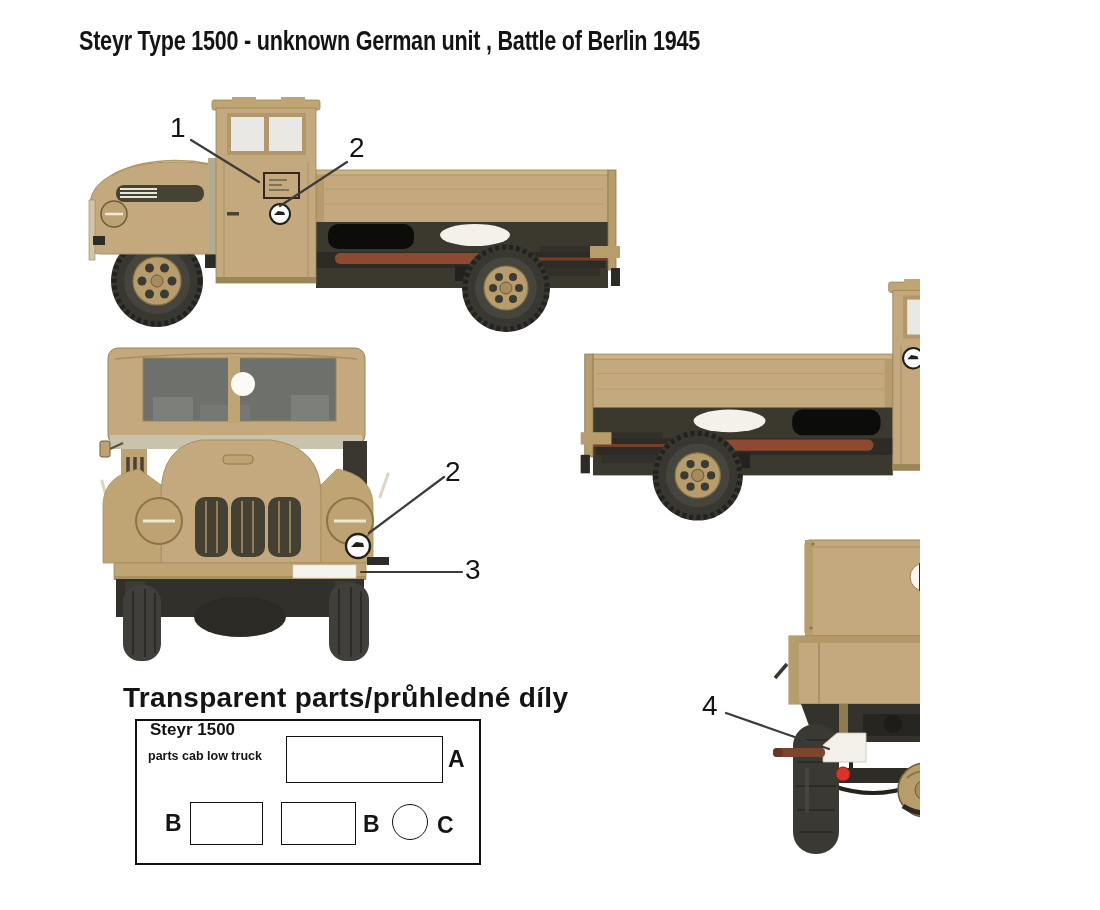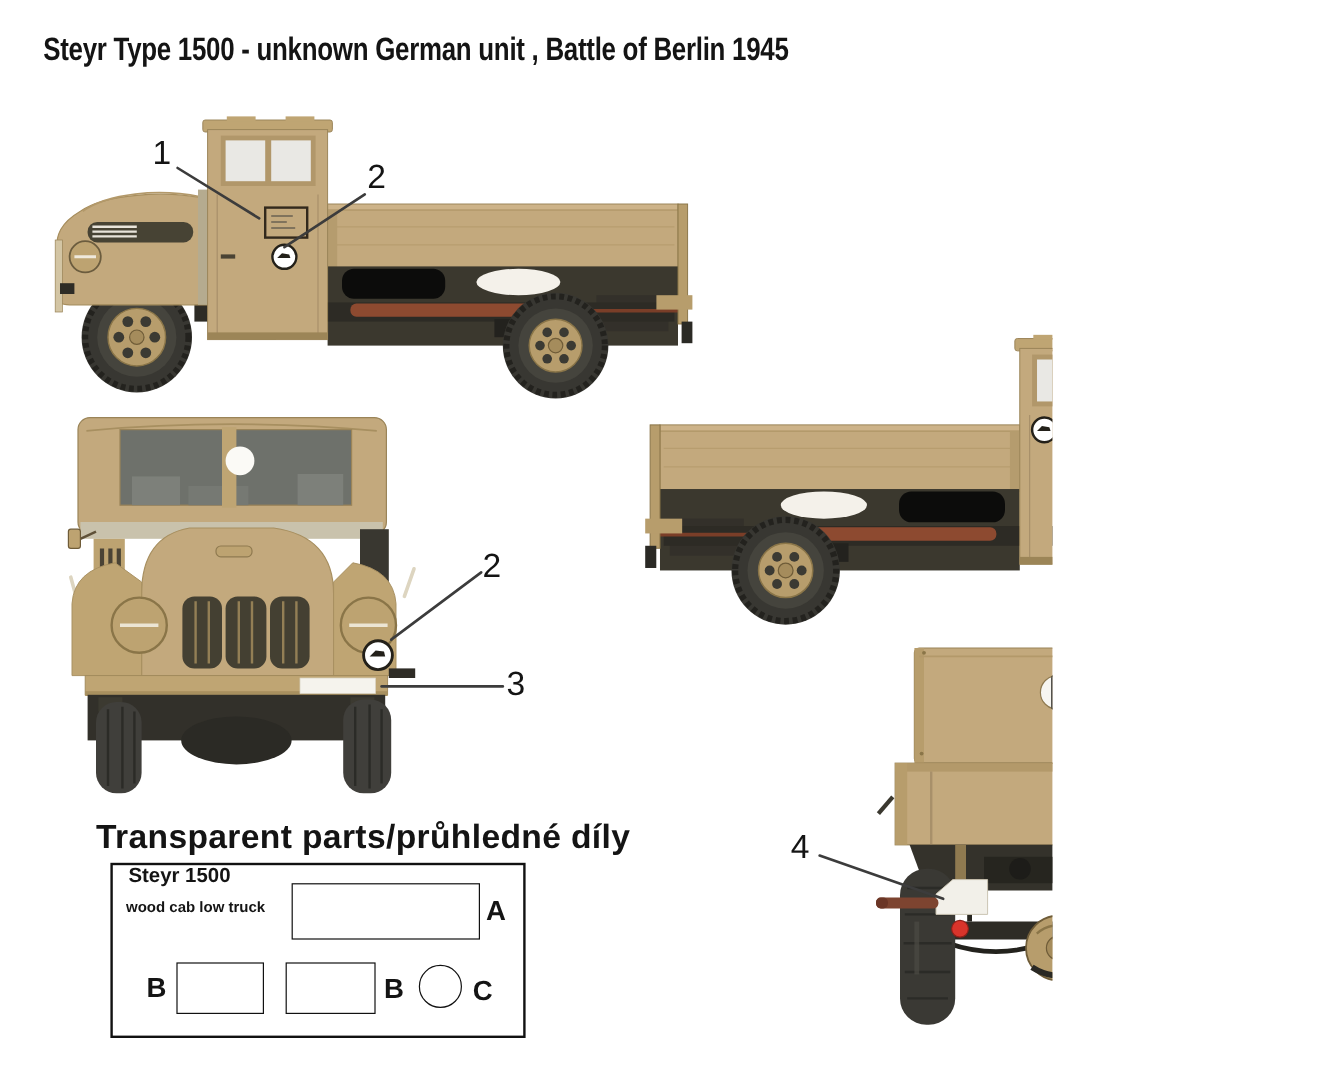--- a/index.html
+++ b/index.html
@@ -1,17 +1,17 @@
 <!DOCTYPE html>
 <html><head>
 <meta charset="utf-8">
 <style>
   html,body{margin:0;padding:0;background:#ffffff;}
   #page{position:relative;width:877px;height:910px;background:#ffffff;overflow:hidden;
-        font-family:"Liberation Sans",sans-serif;color:#141414;}
+        font-family:"Liberation Sans",sans-serif;color:#141414;margin-left:43px;}
   .abs{position:absolute;}
   #title{left:36px;top:26px;font-size:27px;font-weight:bold;white-space:nowrap;}
   #title .squeeze{display:inline-block;transform:scaleX(0.80);transform-origin:left center;letter-spacing:-0.3px;}
   .callout{font-size:28px;font-weight:400;color:#141414;line-height:1;}
   #legend-heading{left:80px;top:682px;font-size:28px;font-weight:bold;letter-spacing:0.3px;}
   #legend-box{left:92px;top:719px;width:346px;height:146px;border:2.5px solid #111111;box-sizing:border-box;}
   .legend-rect{position:absolute;border:1.6px solid #111111;box-sizing:border-box;background:#ffffff;}
   .legend-circle{position:absolute;border:1.6px solid #111111;border-radius:50%;box-sizing:border-box;background:#ffffff;}
   .legend-letter{position:absolute;font-size:23px;font-weight:bold;line-height:1;}
   #kit-name{position:absolute;left:13px;top:0;font-size:17px;font-weight:bold;line-height:1.05;}
@@ -247,21 +247,21 @@
   <div class="abs callout" style="left:306px;top:134px">2</div>
   <div class="abs callout" style="left:957px;top:276px">2</div>
   <div class="abs callout" style="left:402px;top:458px">2</div>
   <div class="abs callout" style="left:422px;top:556px">3</div>
   <div class="abs callout" style="left:659px;top:692px">4</div>
 
   <div class="abs" id="legend-heading">Transparent parts/průhledné díly</div>
 
   <div class="abs" id="legend-box">
     <div id="kit-name">Steyr 1500</div>
-    <div id="kit-subtitle">wood cab low truck</div>
+    <div id="kit-subtitle">parts cab low truck</div>
 
     <div class="legend-rect" style="left:149px;top:15px;width:157px;height:47px"></div>
     <div class="legend-letter" style="left:311px;top:27px">A</div>
 
     <div class="legend-letter" style="left:28px;top:91px">B</div>
     <div class="legend-rect" style="left:53px;top:81px;width:73px;height:43px"></div>
 
     <div class="legend-rect" style="left:144px;top:81px;width:75px;height:43px"></div>
     <div class="legend-letter" style="left:226px;top:92px">B</div>
 

